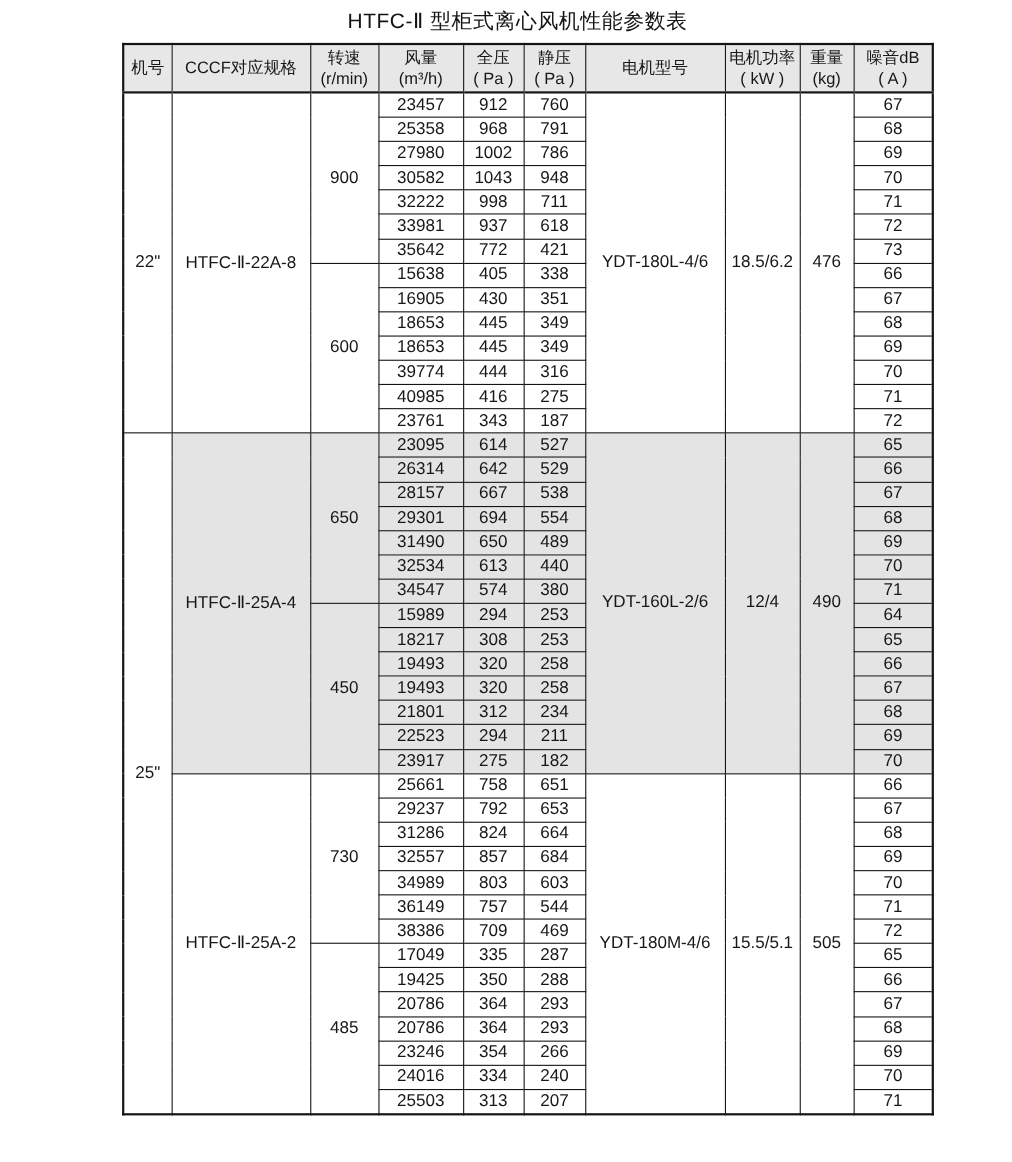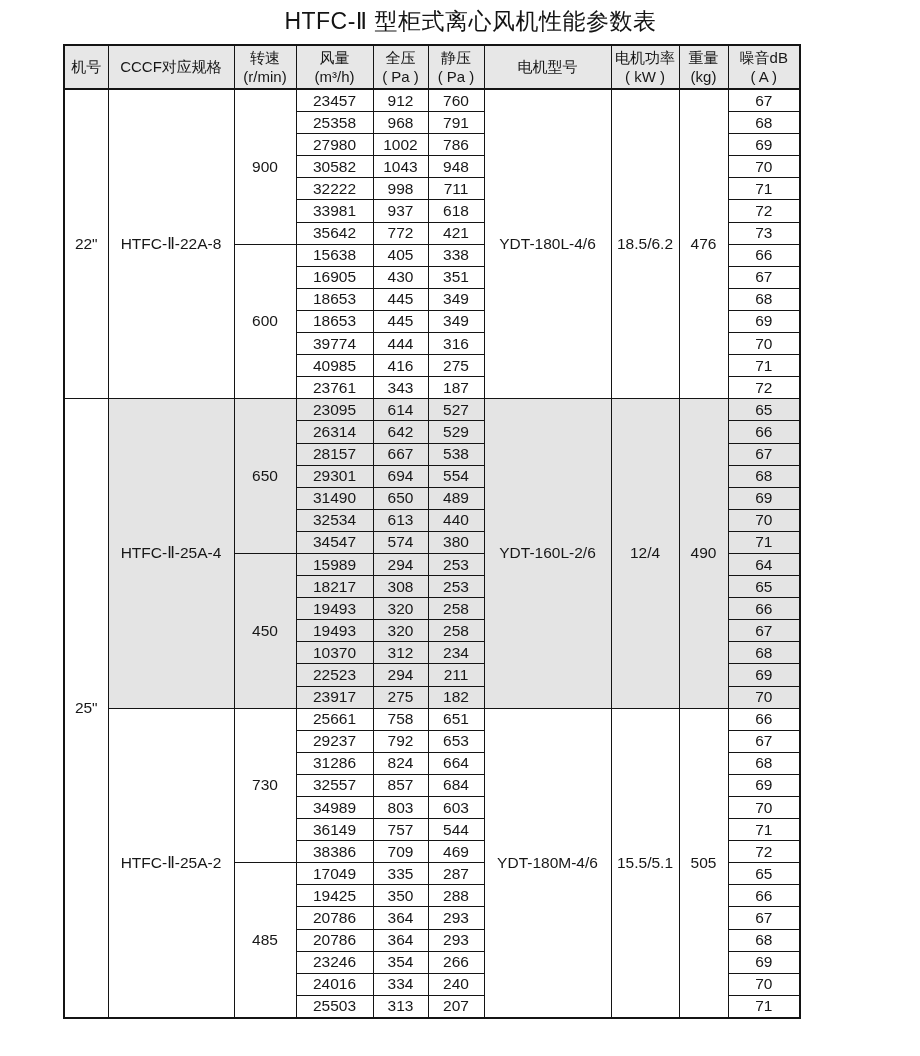--- a/index.html
+++ b/index.html
@@ -14,30 +14,30 @@
   .page {
     position: relative;
     width: 920px;
     height: 1056px;
     overflow: hidden;
   }
   .title {
     width: 735px;
     margin: 6px 0 7px 103px;
     text-align: center;
-    font-size: 23px;
+    font-size: 19px;
     font-weight: 500;
     letter-spacing: 0.5px;
     color: #141414;
     white-space: nowrap;
   }
   table.spec-table {
     border-collapse: collapse;
     table-layout: fixed;
-    margin-left: 63px;
+    margin-left: 111px;
     width: 736px;
     border: 2.5px solid #141414;
   }
   .spec-table th, .spec-table td {
     border: 1.5px solid #141414;
     text-align: center;
     vertical-align: middle;
     padding: 0;
     overflow: hidden;
     white-space: nowrap;
@@ -280,21 +280,21 @@
           <td class="shaded">258</td>
           <td class="shaded">66</td>
         </tr>
         <tr>
           <td class="shaded">19493</td>
           <td class="shaded">320</td>
           <td class="shaded">258</td>
           <td class="shaded">67</td>
         </tr>
         <tr>
-          <td class="shaded">10370</td>
+          <td class="shaded">21801</td>
           <td class="shaded">312</td>
           <td class="shaded">234</td>
           <td class="shaded">68</td>
         </tr>
         <tr>
           <td class="shaded">22523</td>
           <td class="shaded">294</td>
           <td class="shaded">211</td>
           <td class="shaded">69</td>
         </tr>

